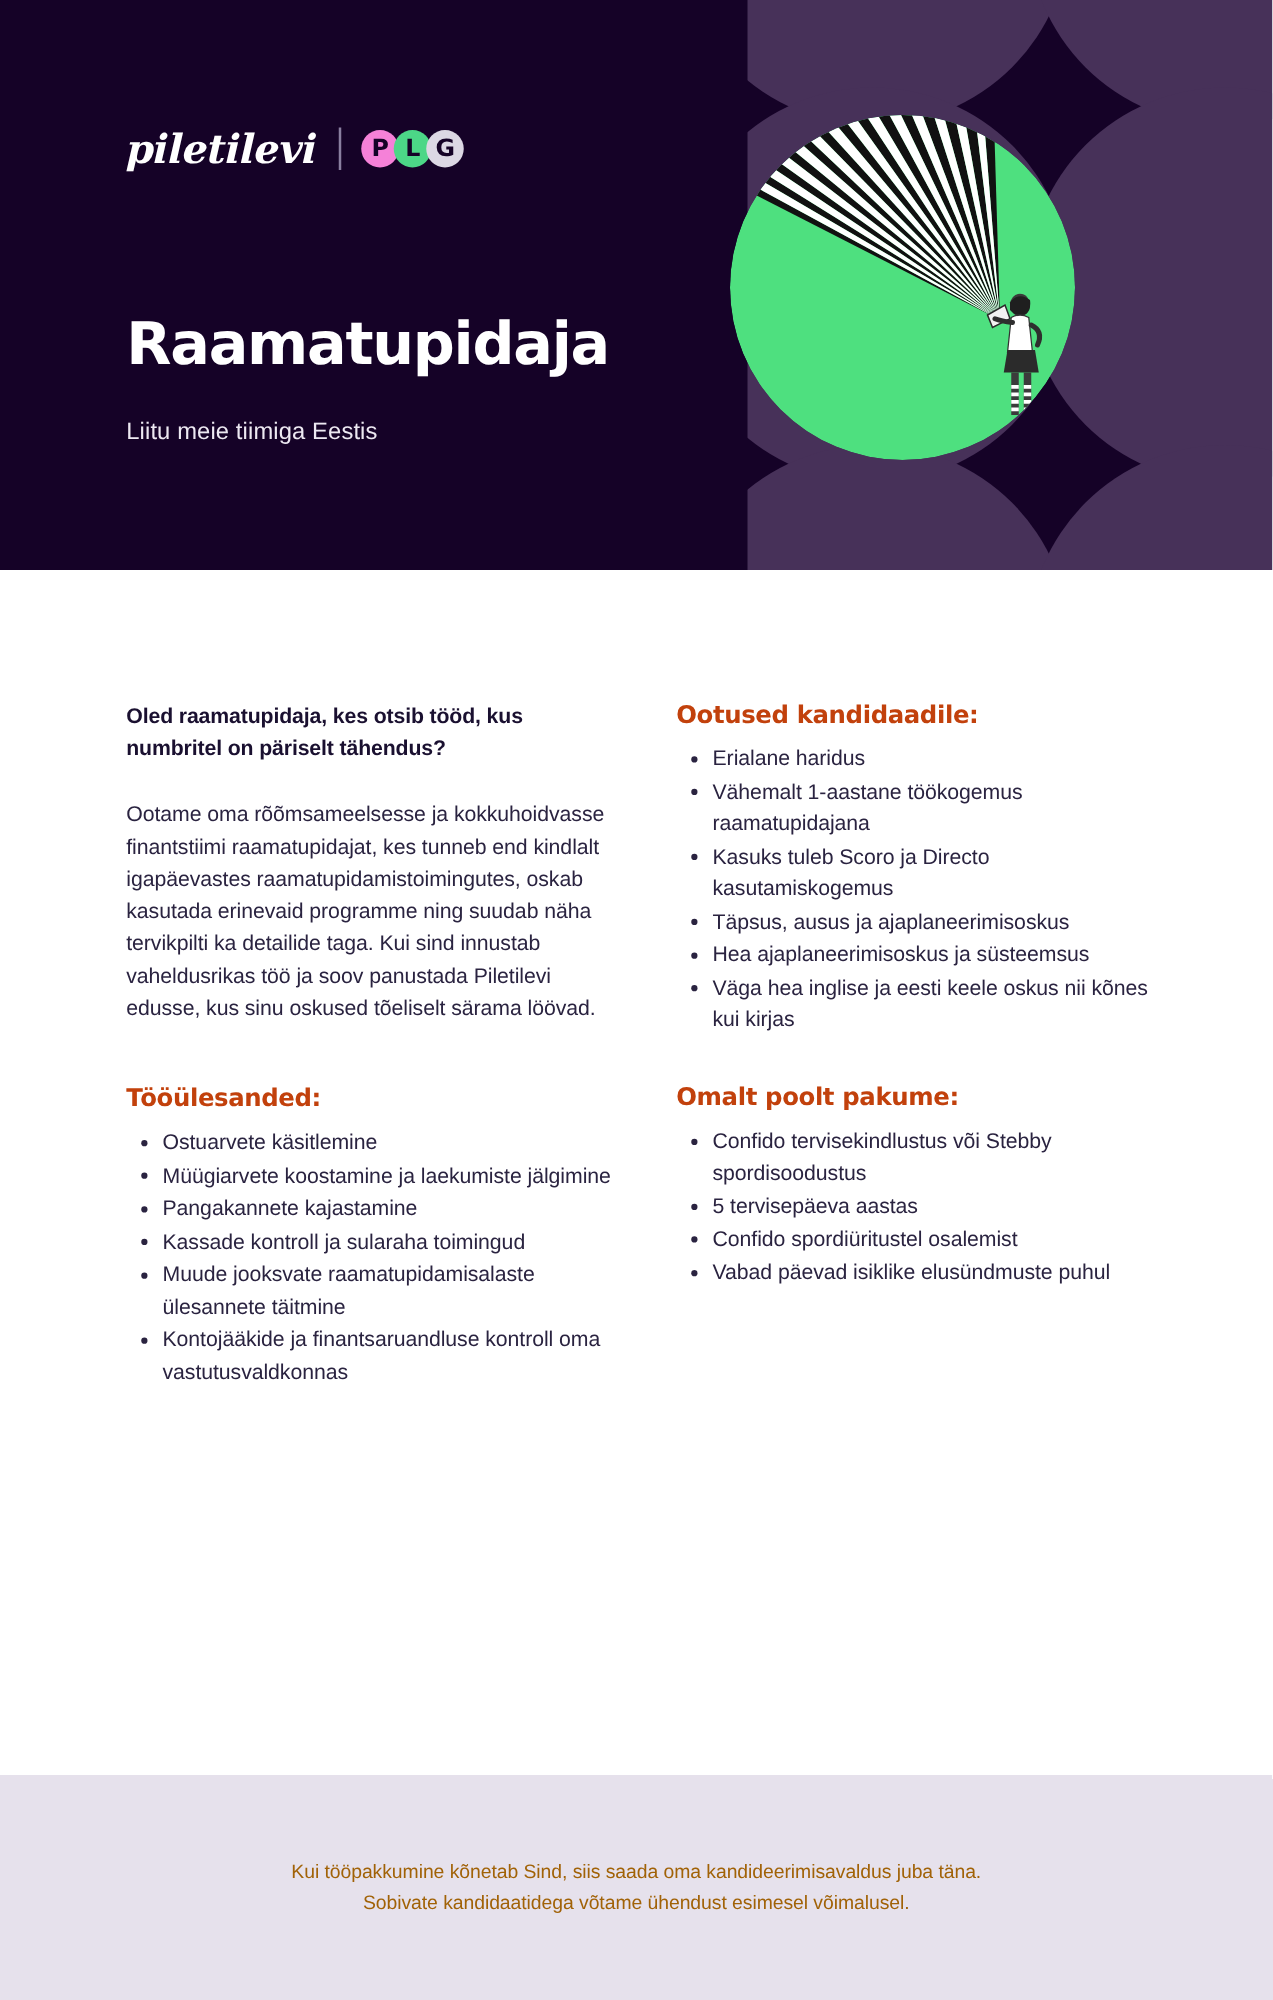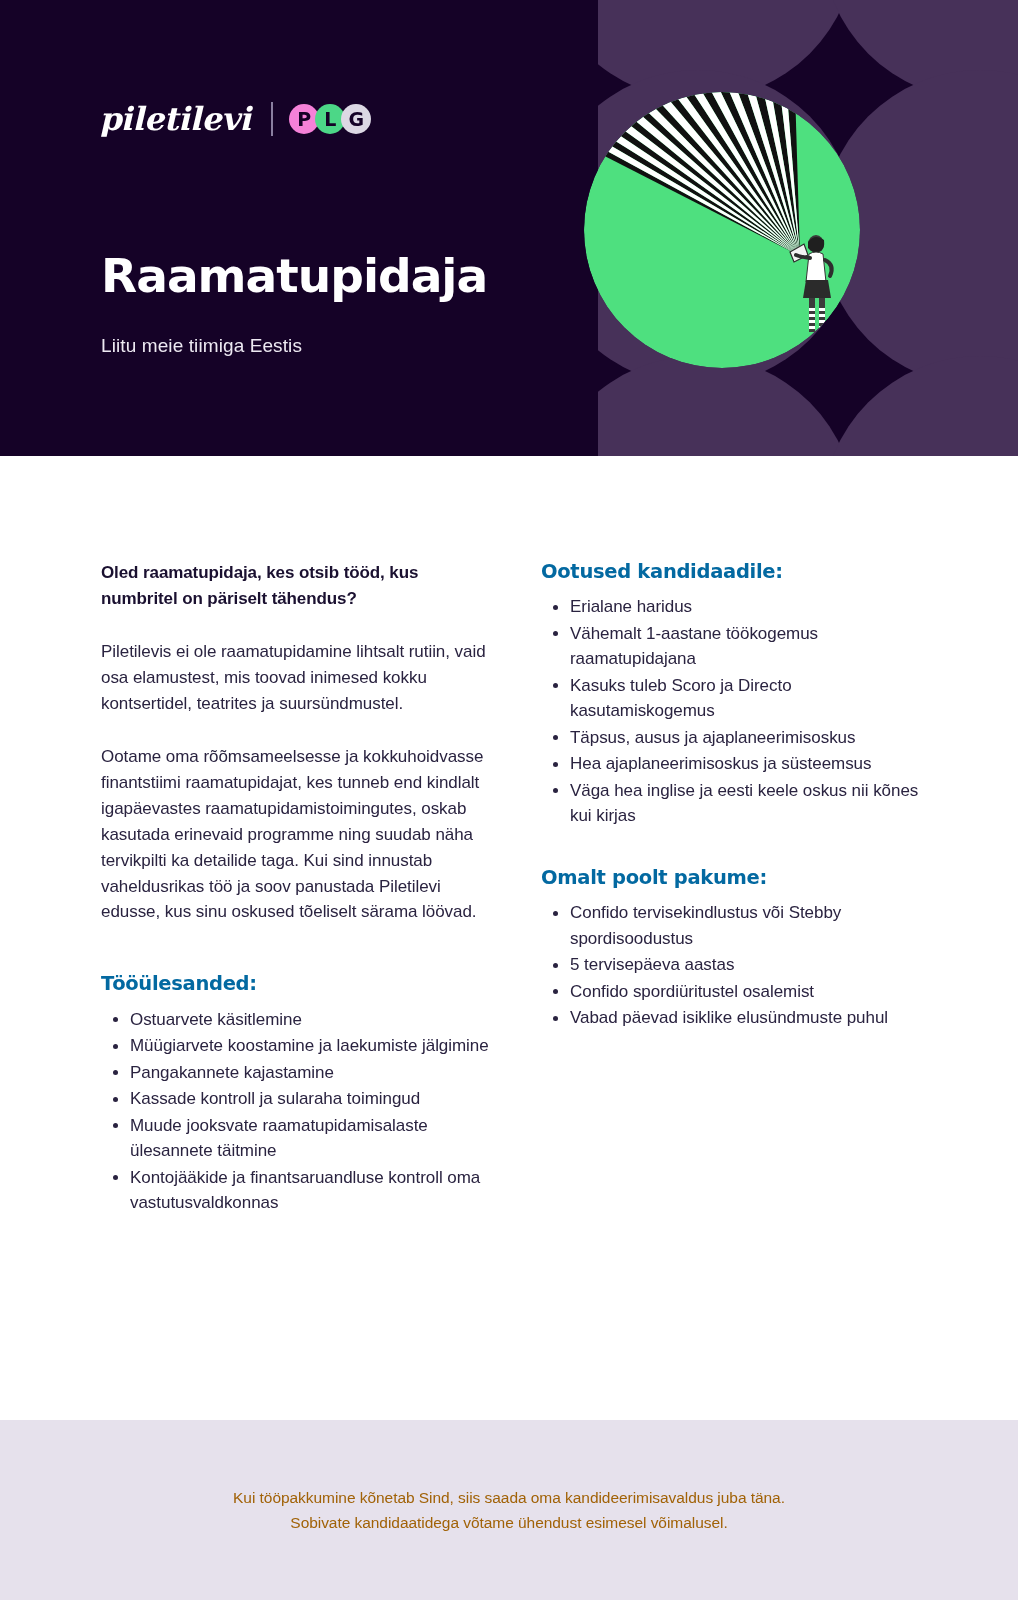--- a/index.html
+++ b/index.html
@@ -142,21 +142,21 @@
     left: 541px;
     top: 104px;
     width: 395px;
   }
 
   h2.sec-head {
     font-family: "DejaVu Sans", sans-serif;
     font-weight: bold;
     font-size: 19.5px;
     letter-spacing: -0.3px;
-    color: #0369a1;
+    color: #c2410c;
     line-height: 1.25;
   }
 
   .lead-q {
     font-family: "Liberation Sans", sans-serif;
     font-weight: bold;
     font-size: 17px;
     line-height: 1.5;
     color: #1a1030;
     letter-spacing: -0.1px;
@@ -331,21 +331,20 @@
     </div>
 
     <h1 class="hero-title">Raamatupidaja</h1>
     <div class="hero-sub">Liitu meie tiimiga Eestis</div>
   </header>
 
   <main class="main">
 
     <section class="col-left">
       <div class="lead-q">Oled raamatupidaja, kes otsib tööd, kus numbritel on päriselt tähendus?</div>
-      <p class="body">Piletilevis ei ole raamatupidamine lihtsalt rutiin, vaid osa elamustest, mis toovad inimesed kokku kontsertidel, teatrites ja suursündmustel.</p>
       <p class="body">Ootame oma rõõmsameelsesse ja kokkuhoidvasse finantstiimi raamatupidajat, kes tunneb end kindlalt igapäevastes raamatupidamistoimingutes, oskab kasutada erinevaid programme ning suudab näha tervikpilti ka detailide taga. Kui sind innustab vaheldusrikas töö ja soov panustada Piletilevi edusse, kus sinu oskused tõeliselt särama löövad.</p>
 
       <div class="spacer-48"></div>
 
       <h2 class="sec-head">Tööülesanded:</h2>
       <ul class="bullets">
         <li>Ostuarvete käsitlemine</li>
         <li>Müügiarvete koostamine ja laekumiste jälgimine</li>
         <li>Pangakannete kajastamine</li>
         <li>Kassade kontroll ja sularaha toimingud</li>

